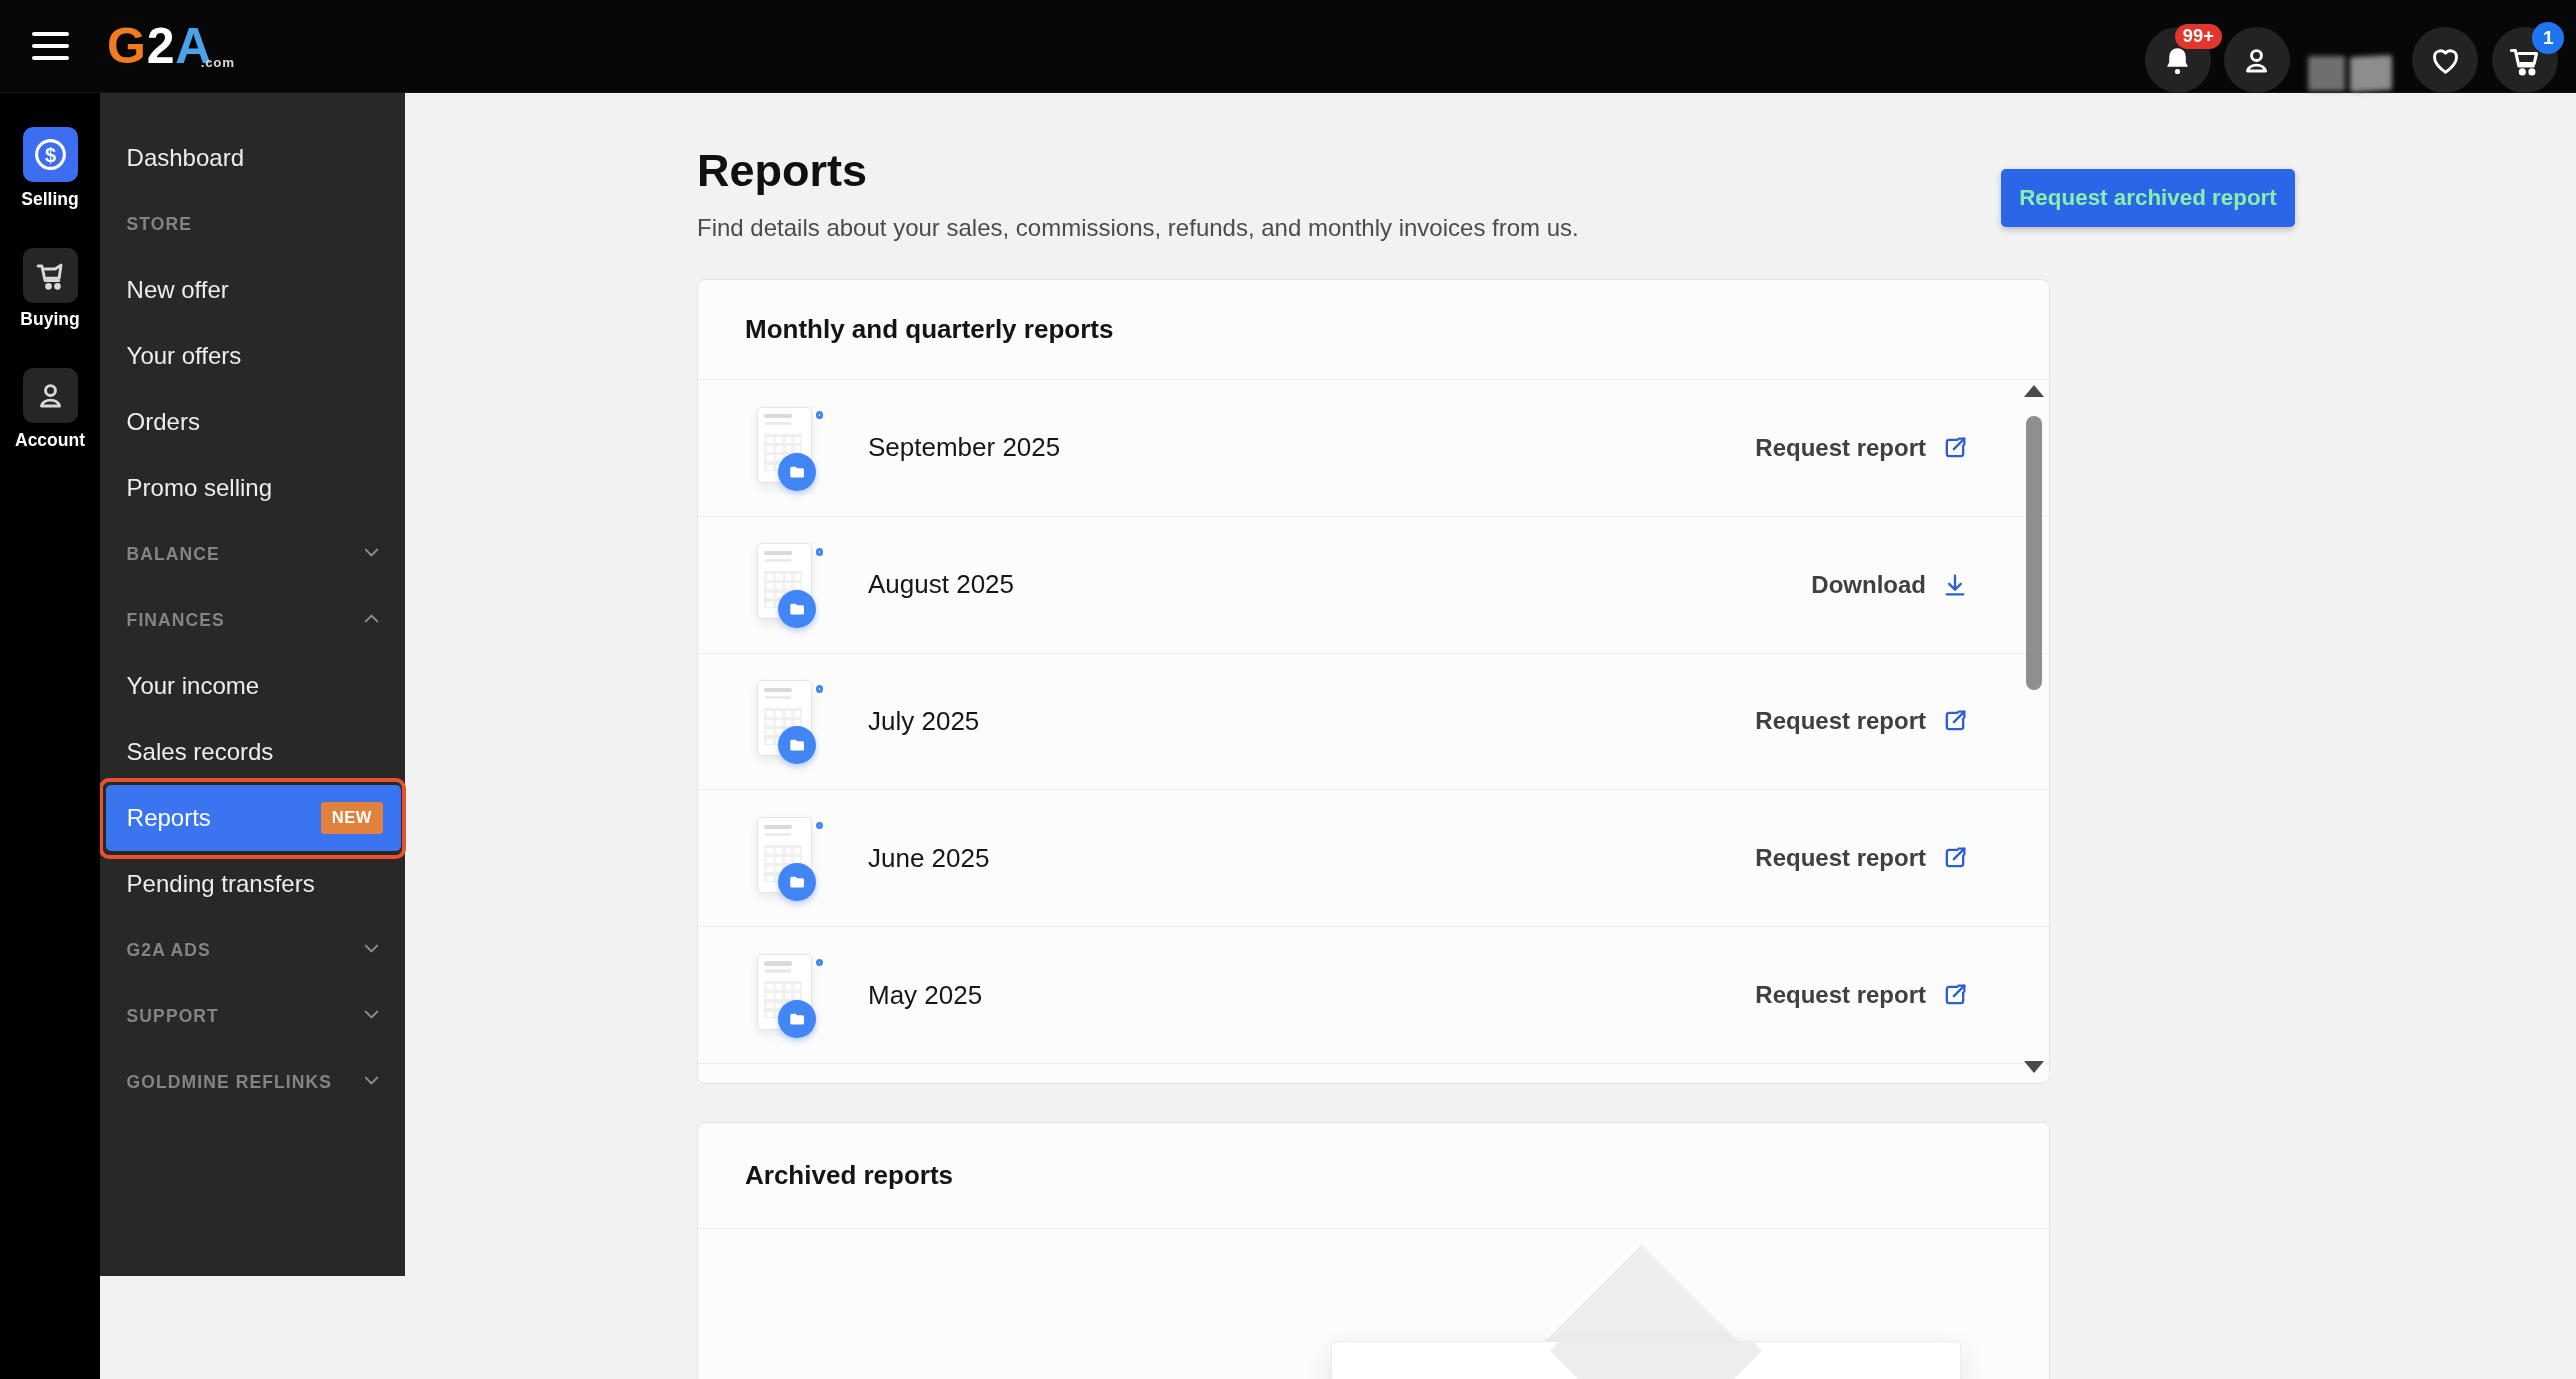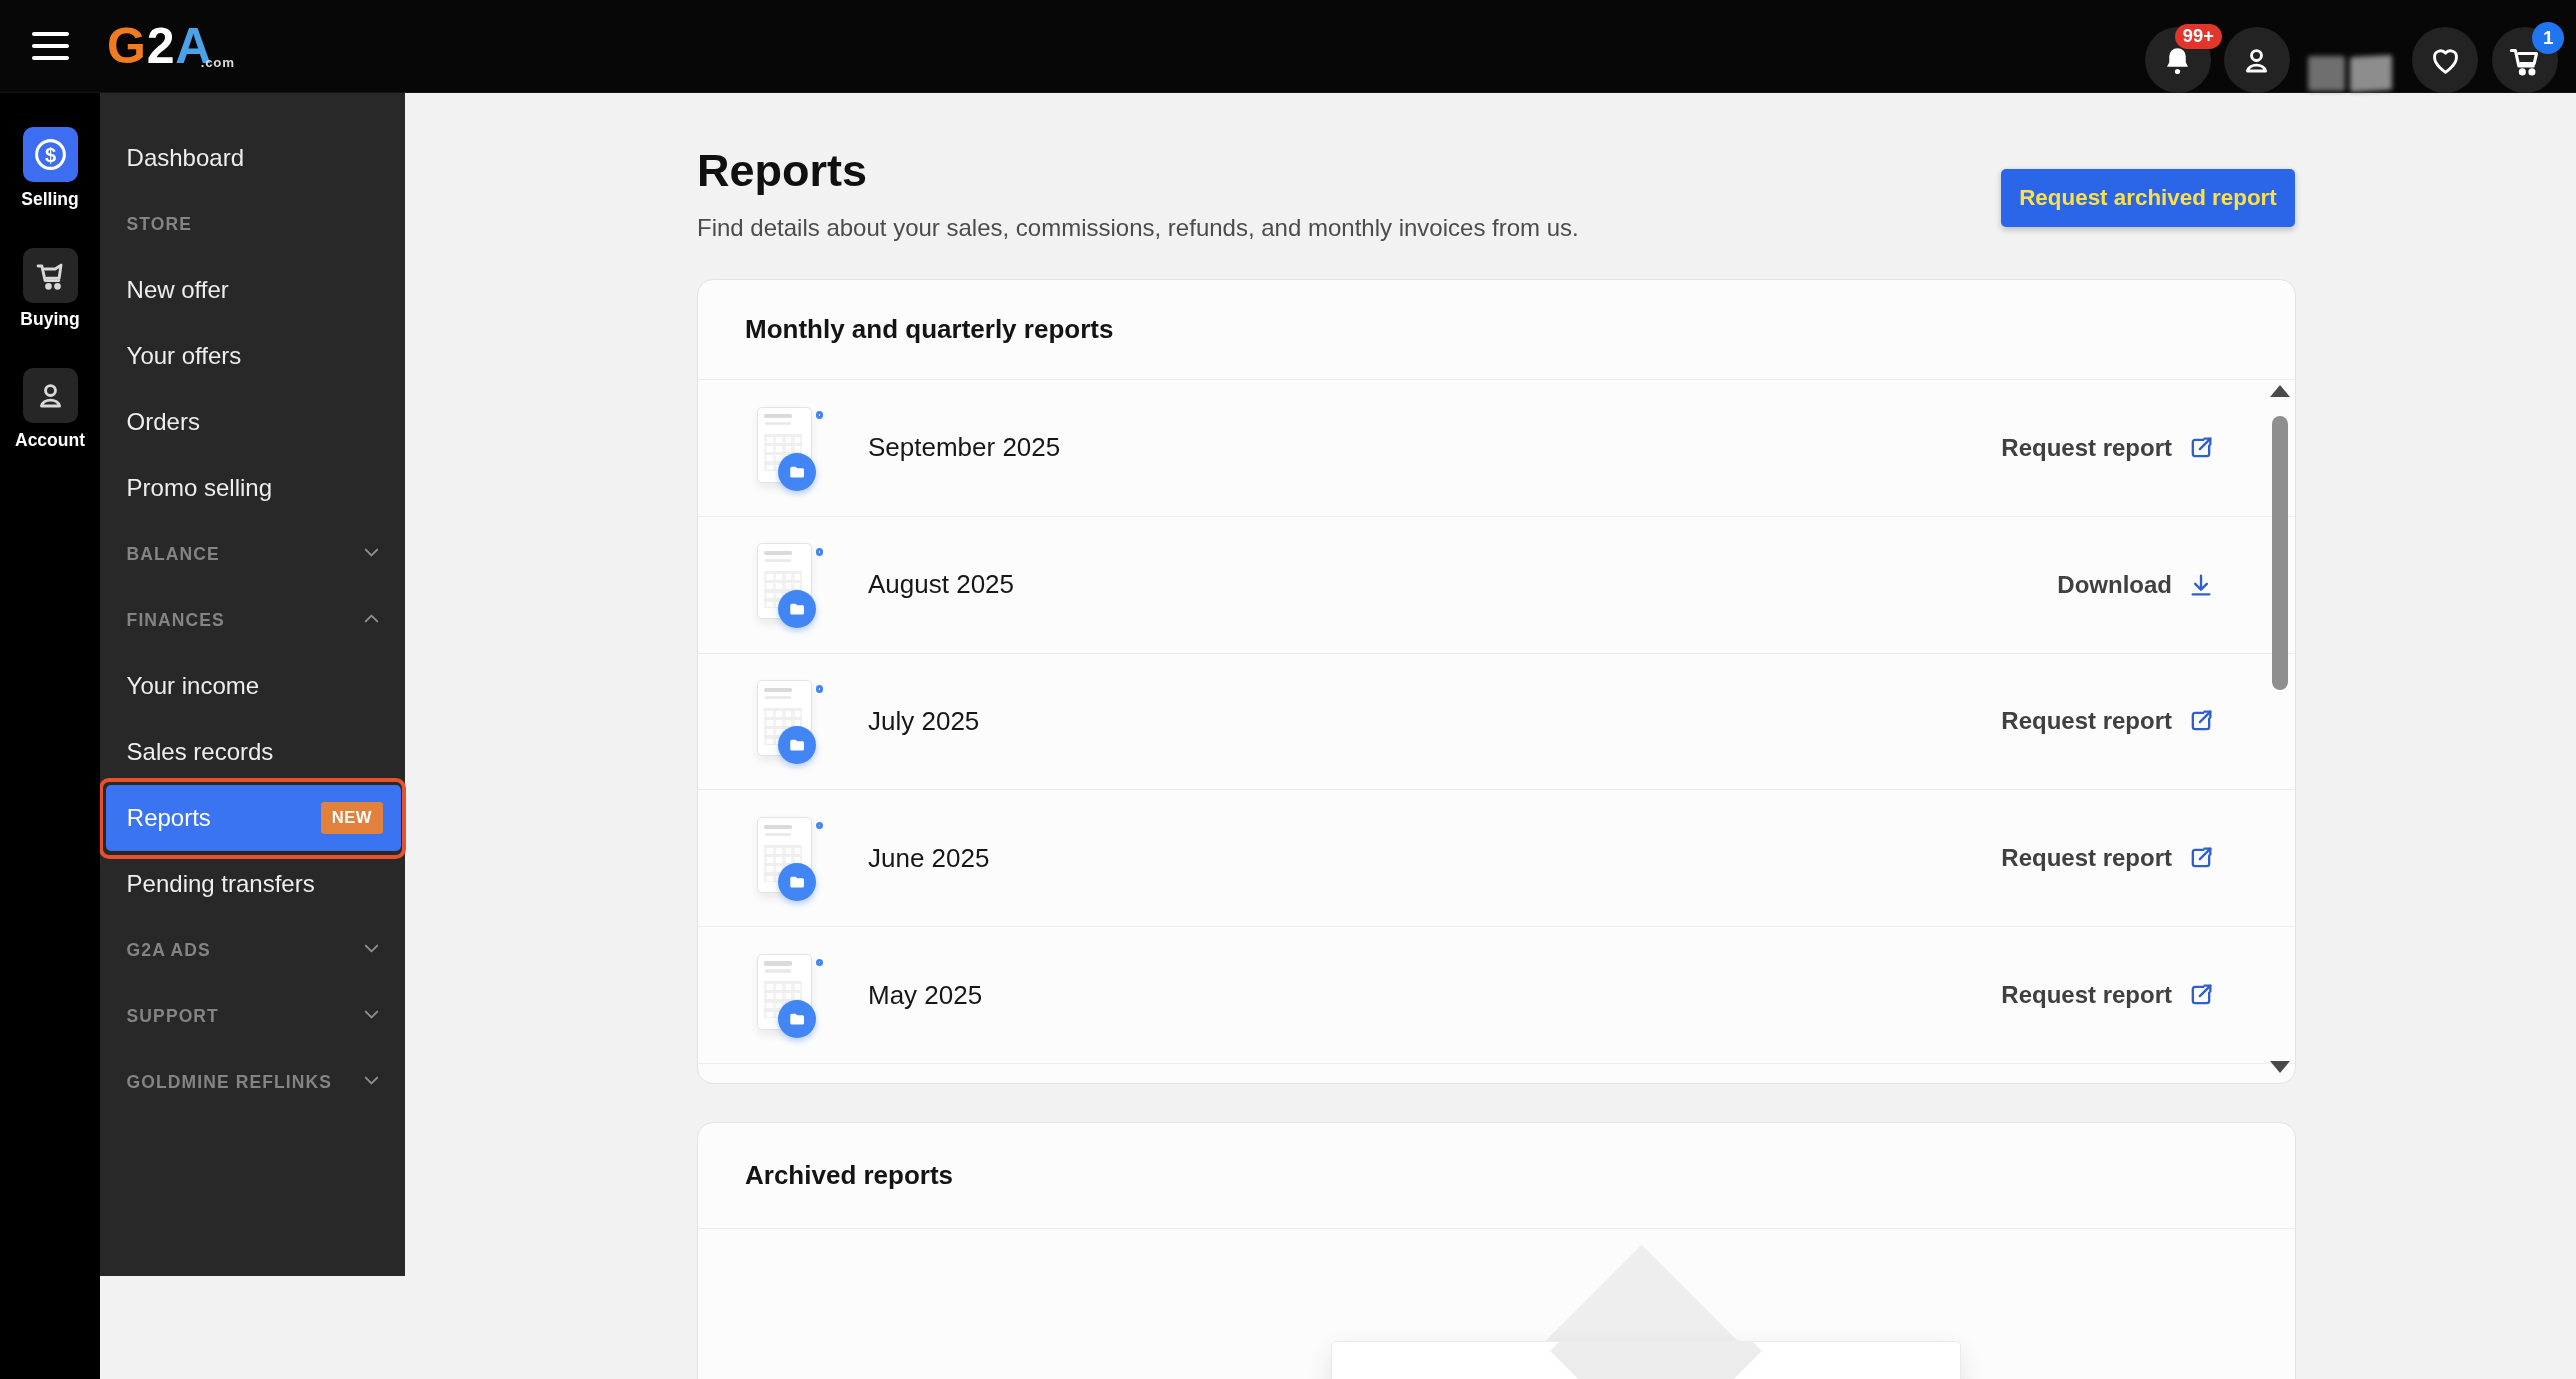--- a/index.html
+++ b/index.html
@@ -55,25 +55,25 @@
   .s-item.active span.lbl { color:#fff; }
   .s-item.active::after { content:""; position:absolute; left:-6.6px; right:-5px; top:-7.5px; bottom:-7.5px;
     border:4.2px solid #e8512d; border-radius:10px; pointer-events:none; }
   .new-badge { margin-left:auto; margin-right:18.3px; background:#e1813b; color:#fff;
     font-size:16.6px; font-weight:700; padding:5.8px 10.8px; border-radius:3.3px; letter-spacing:0.4px; }
   
   .main { position:absolute; left:405px; top:93px; width:2171px; height:1286px; background:#f2f2f2; overflow:hidden; }
   .page-title { position:absolute; left:292px; top:52px; font-size:45px; font-weight:700; color:#101010; }
   .page-subtitle { position:absolute; left:292px; top:121px; font-size:24px; color:#4c4c4c; }
   .primary-btn { position:absolute; left:1596px; top:76px; width:294px; height:58px;
-    background:#2b66e8; color:#fde047; font-size:22.4px; font-weight:700; font-family:inherit;
+    background:#2b66e8; color:#86efac; font-size:22.4px; font-weight:700; font-family:inherit;
     border:none; border-radius:5px; cursor:pointer; white-space:nowrap;
     box-shadow:0 2.5px 6.6px rgba(0,0,0,0.22); }
-  .card { position:absolute; left:292px; width:1599px; background:#fcfcfc;
-    border:1.7px solid #e3e3e3; border-radius:16px; }
+  .card { position:absolute; left:292px; width:1353px; background:#fcfcfc;
+    border:1.7px solid #e3e3e3; border-radius:8px; }
   .card-header { display:flex; align-items:center; padding-left:47px; border-bottom:1.7px solid #ececec; }
   .card-title { font-size:26px; font-weight:700; color:#141414; }
   #monthly-card { top:186px; height:805px; }
   #monthly-card .card-header { height:100px; }
   #archived-card { top:1029px; height:532px; }
   #archived-card .card-header { height:106px; }
   .rows { height:684px; display:flex; flex-direction:column; }
   .report-row { flex:1; display:flex; align-items:center; padding:0 80px 0 52px; border-bottom:1.7px solid #ededed; }
   .report-month { margin-left:45px; font-size:26px; font-weight:400; color:#171717; }
   .row-action { margin-left:auto; display:flex; align-items:center; gap:15px;

